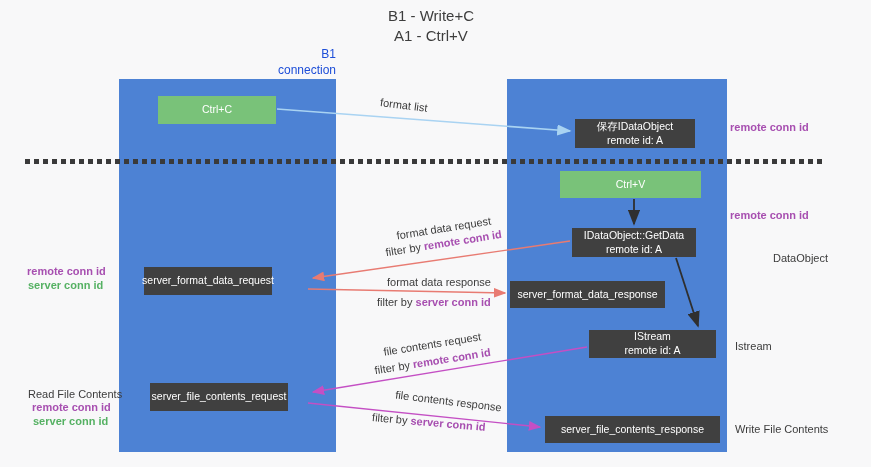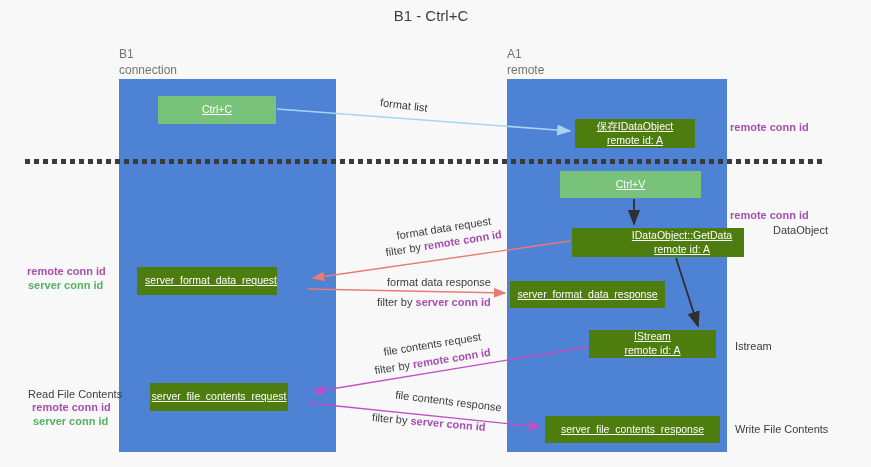--- a/index.html
+++ b/index.html
@@ -11,22 +11,22 @@
     color:#3c3c3c;
   }
   .canvas{position:absolute;left:0;top:0;width:871px;height:467px;}
 
   .title{
     position:absolute;left:331px;top:6px;width:200px;
     text-align:center;font-size:15px;line-height:1.35;color:#3d3d3d;
   }
 
   .lane-header{
-    position:absolute;top:47px;text-align:left;
-    font-size:12px;line-height:1.3;color:#737373;z-index:2;
+    position:absolute;top:47px;text-align:right;
+    font-size:12px;line-height:1.3;color:#1d4ed8;z-index:2;
   }
   .lane-header.left{left:119px;width:217px;}
   .lane-header.right{left:507px;width:220px;}
 
   .lane{
     position:absolute;top:79px;height:373px;
     background:#4d82d4;z-index:1;
   }
   .lane.left{left:119px;width:217px;}
   .lane.right{left:507px;width:220px;}
@@ -34,30 +34,30 @@
   .divider{
     position:absolute;left:25px;top:159px;width:800px;height:5px;z-index:3;
     background:repeating-linear-gradient(90deg,#3a3a3a 0 5px,transparent 5px 9px);
   }
 
   svg.arrows{position:absolute;left:0;top:0;z-index:4;pointer-events:none;}
 
   .node{
     position:absolute;z-index:5;
     display:flex;flex-direction:column;align-items:center;justify-content:center;
-    color:#fff;font-size:10.5px;line-height:1.3;text-align:center;white-space:nowrap;text-decoration:underline;
+    color:#fff;font-size:10.5px;line-height:1.3;text-align:center;white-space:nowrap;
   }
   .node.green{background:#79c279;}
-  .node.orange{background:#4d7c0f;}
+  .node.orange{background:#404040;}
 
   .n-ctrl-c{left:158px;top:96px;width:118px;height:28px;}
   .n-save{left:575px;top:119px;width:120px;height:29px;}
   .n-ctrl-v{left:560px;top:171px;width:141px;height:27px;}
-  .n-getdata{left:572px;top:228px;width:124px;height:29px;padding-left:48px;}
-  .n-fmt-req{left:137px;top:267px;width:140px;height:28px;align-items:flex-end;}
+  .n-getdata{left:572px;top:228px;width:124px;height:29px;}
+  .n-fmt-req{left:144px;top:267px;width:128px;height:28px;}
   .n-fmt-resp{left:510px;top:281px;width:155px;height:27px;text-align:center;}
   .n-istream{left:589px;top:330px;width:127px;height:28px;}
   .n-file-req{left:150px;top:383px;width:138px;height:28px;}
   .n-file-resp{left:545px;top:416px;width:175px;height:27px;}
 
   .side{
     position:absolute;z-index:6;font-size:11px;white-space:nowrap;color:#3c3c3c;
   }
   .purple{color:#a74fb0;font-weight:bold;}
   .greentxt{color:#55b163;font-weight:bold;}
@@ -65,30 +65,27 @@
   .mid{
     position:absolute;z-index:6;font-size:11px;white-space:nowrap;color:#3c3c3c;
   }
 </style>
 </head>
 <body>
 
 <div class="canvas">
 
   <div class="title">
-    <div>B1 - Ctrl+C</div>
+    <div>B1 - Write+C</div>
+    <div>A1 - Ctrl+V</div>
   </div>
 
   <div class="lane-header left">
     <div>B1</div>
     <div>connection</div>
-  </div>
-  <div class="lane-header right">
-    <div>A1</div>
-    <div>remote</div>
   </div>
 
   <div class="lane left"></div>
   <div class="lane right"></div>
 
   <div class="divider"></div>
 
   <svg class="arrows" width="871" height="467" viewBox="0 0 871 467">
     <defs>
       <marker id="m-blue" markerWidth="9" markerHeight="7" refX="8" refY="3.5" orient="auto">
@@ -161,21 +158,21 @@
   <div class="mid" style="left:377px;top:296px;"><span>filter by </span><span class="purple">server conn id</span></div>
 
   <div class="mid" style="left:383px;top:338px;transform:rotate(-9deg);">file contents request</div>
   <div class="mid" style="left:374px;top:355px;transform:rotate(-9deg);"><span>filter by </span><span class="purple">remote conn id</span></div>
 
   <div class="mid" style="left:395px;top:395px;transform:rotate(7deg);">file contents response</div>
   <div class="mid" style="left:372px;top:416px;transform:rotate(5deg);"><span>filter by </span><span class="purple">server conn id</span></div>
 
   <div class="side purple" style="left:730px;top:121px;">remote conn id</div>
   <div class="side purple" style="left:730px;top:209px;">remote conn id</div>
-  <div class="side" style="left:730px;top:224px;padding-left:43px;">DataObject</div>
+  <div class="side" style="left:730px;top:252px;padding-left:43px;">DataObject</div>
   <div class="side" style="left:735px;top:340px;">Istream</div>
   <div class="side" style="left:735px;top:423px;">Write File Contents</div>
 
   <div class="side purple" style="left:27px;top:265px;">remote conn id</div>
   <div class="side greentxt" style="left:28px;top:279px;">server conn id</div>
   <div class="side" style="left:28px;top:388px;">Read File Contents</div>
   <div class="side purple" style="left:32px;top:401px;">remote conn id</div>
   <div class="side greentxt" style="left:33px;top:415px;">server conn id</div>
 
 </div>

